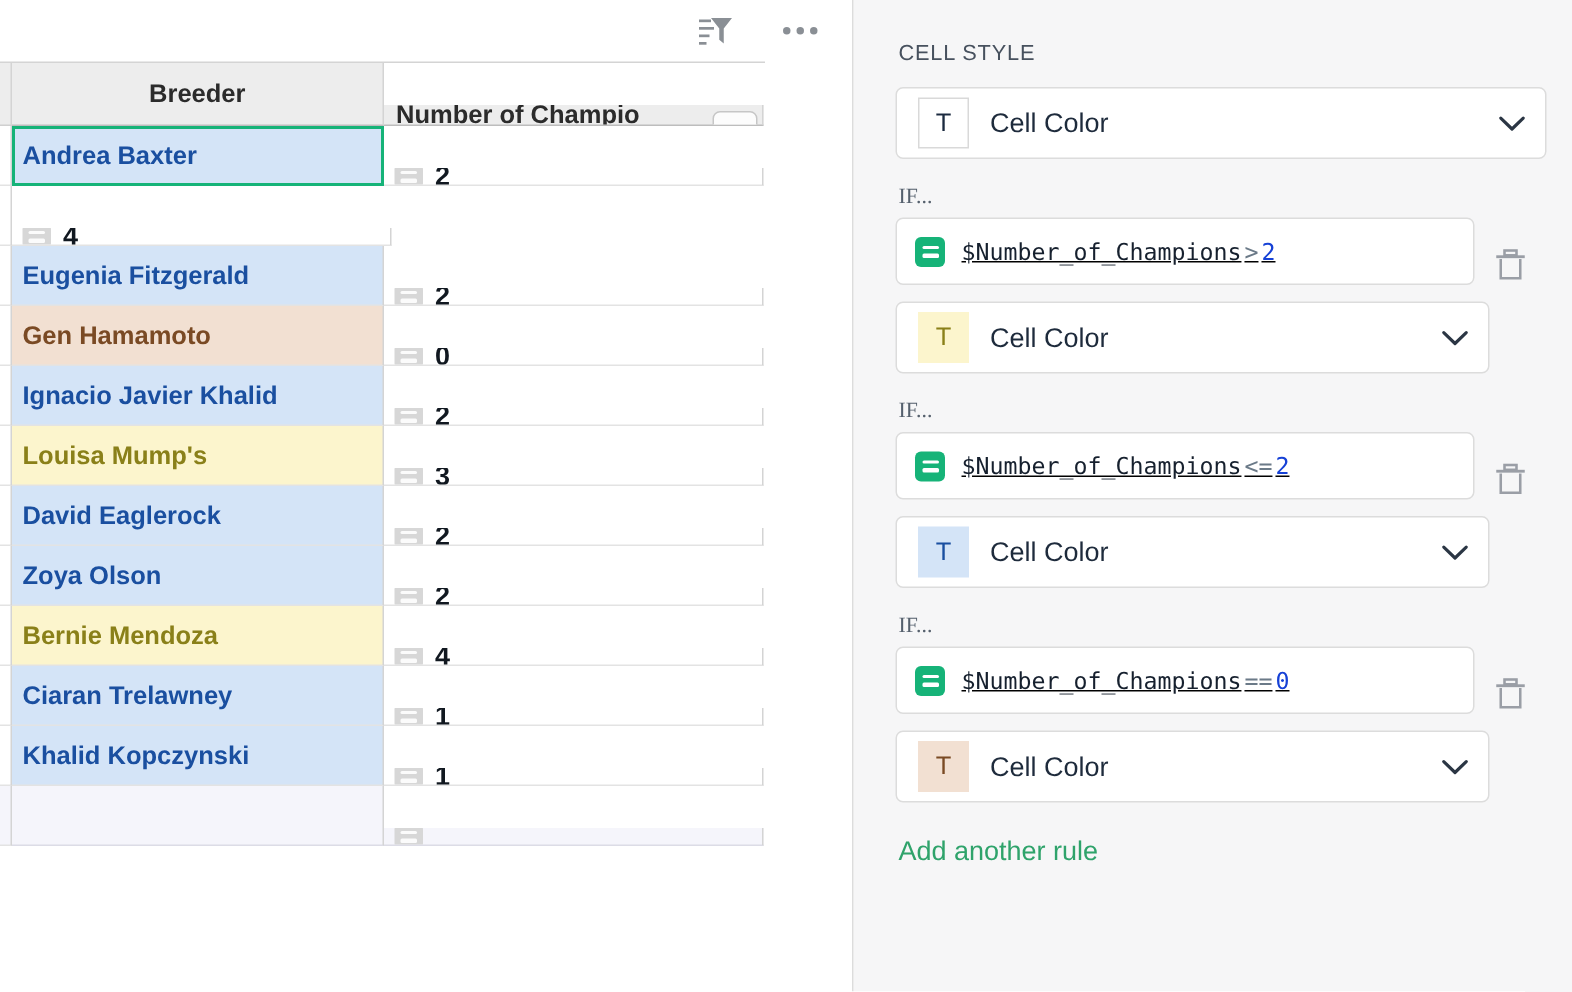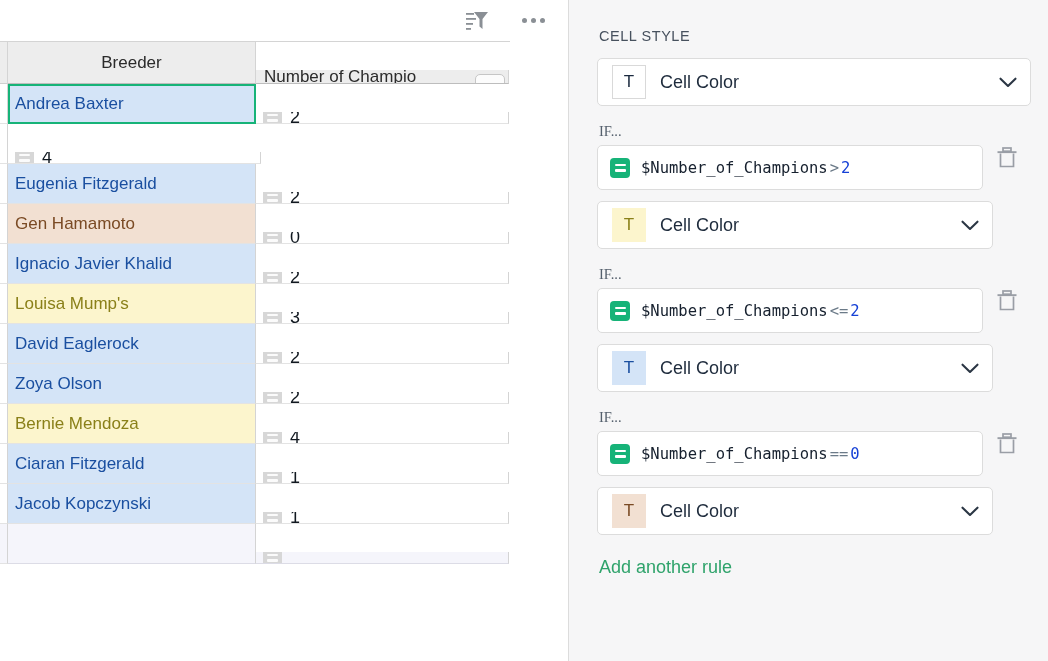--- a/index.html
+++ b/index.html
@@ -13,20 +13,21 @@
   }
   #app { position: relative; width: 1048px; height: 661px; display: flex; }
 
   
   .grid-pane {
     position: relative;
     width: 569px; height: 661px;
     background: #ffffff;
     border-right: 1px solid #dcdcdc;
     overflow: hidden;
+    font-weight: bold;
   }
   .toolbar {
     height: 41px;
     display: flex; align-items: center; justify-content: flex-end;
     padding-right: 22px;
     gap: 30px;
     background: #ffffff;
   }
   .tb-btn {
     width: 26px; height: 26px;
@@ -125,21 +126,21 @@
     width: 34px; height: 34px; flex: 0 0 34px;
     border: 1px solid #d9d9d9;
     display: flex; align-items: center; justify-content: center;
     font-size: 17px;
   }
   .sel-label { flex: 1; font-size: 18px; color: #1e2b3c; padding-left: 14px; }
   .chev { width: 20px; flex: 0 0 20px; display: flex; align-items: center; justify-content: center; }
 
   .if-label { font-size: 14.5px; color: #55606d; margin: 17px 0 5px 2px; font-family: Liberation Serif, serif; }
 
-  .rule-row { display: flex; align-items: flex-start; gap: 12px; }
+  .rule-row { display: flex; align-items: flex-end; gap: 12px; text-decoration: underline; }
   .cond-box {
     background: #ffffff;
     border: 1px solid #dcdcdc;
     border-radius: 5px;
     width: 396px; height: 45px;
     display: flex; align-items: center;
     padding: 0 12px;
     font-family: "DejaVu Sans Mono", monospace;
     font-size: 15.5px;
     cursor: text;
@@ -297,32 +298,32 @@
             <div class="cell c-num">
               <span class="fx-icon">
                 <span></span>
                 <span></span>
               </span>
               <span class="numtxt">4</span>
             </div>
           </div>
           <div class="grid-row">
             <div class="gutter"></div>
-            <div class="cell c-breeder" style="background: rgb(212, 228, 247); color: rgb(26, 79, 160);">Ciaran Fitzgerald</div>
+            <div class="cell c-breeder" style="background: rgb(212, 228, 247); color: rgb(26, 79, 160);">Ciaran Trelawney</div>
             <div class="cell c-num">
               <span class="fx-icon">
                 <span></span>
                 <span></span>
               </span>
               <span class="numtxt">1</span>
             </div>
           </div>
           <div class="grid-row">
             <div class="gutter"></div>
-            <div class="cell c-breeder" style="background: rgb(212, 228, 247); color: rgb(26, 79, 160);">Jacob Kopczynski</div>
+            <div class="cell c-breeder" style="background: rgb(212, 228, 247); color: rgb(26, 79, 160);">Khalid Kopczynski</div>
             <div class="cell c-num">
               <span class="fx-icon">
                 <span></span>
                 <span></span>
               </span>
               <span class="numtxt">1</span>
             </div>
           </div>
           <div class="grid-row addrow">
             <div class="gutter"></div>

